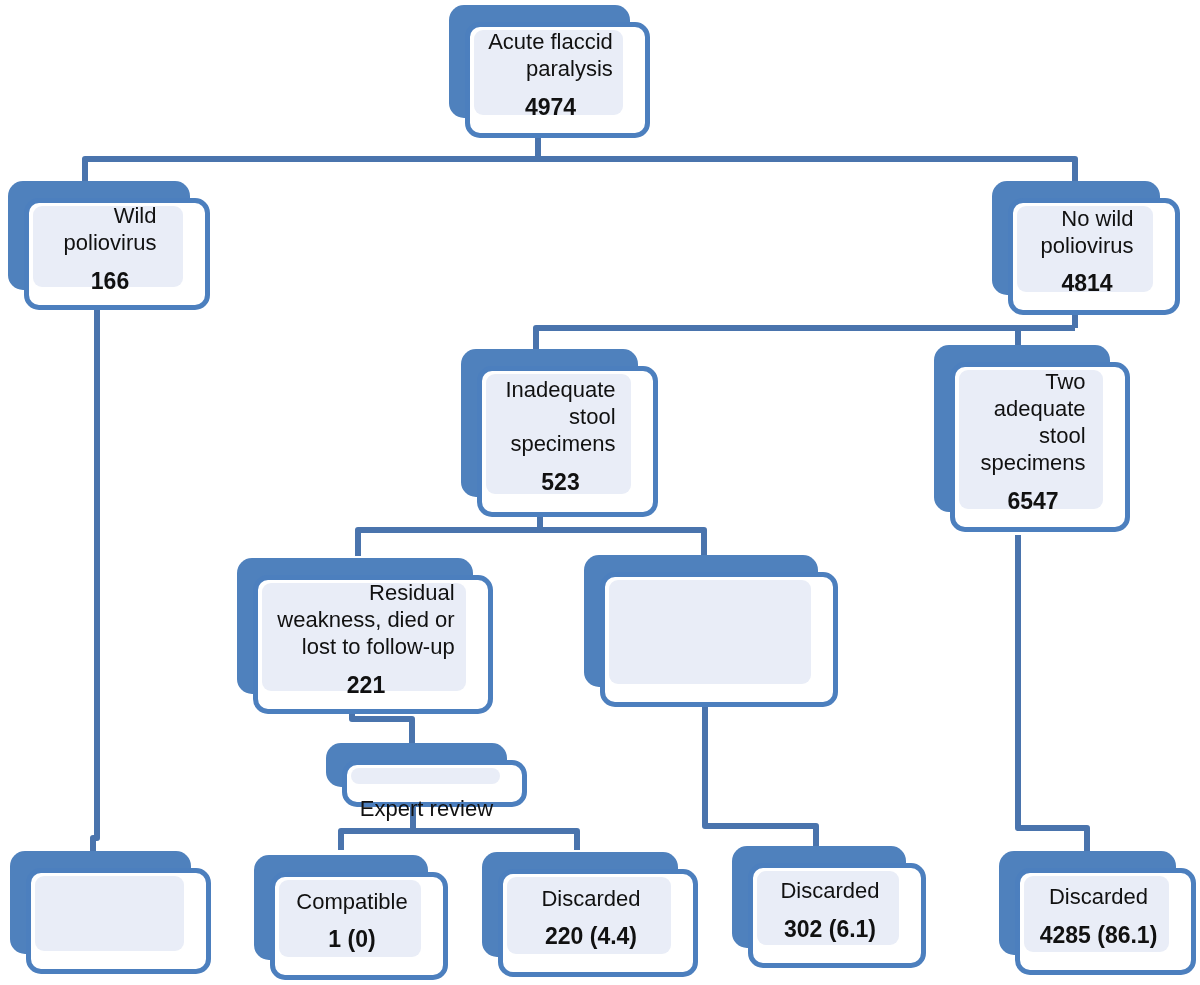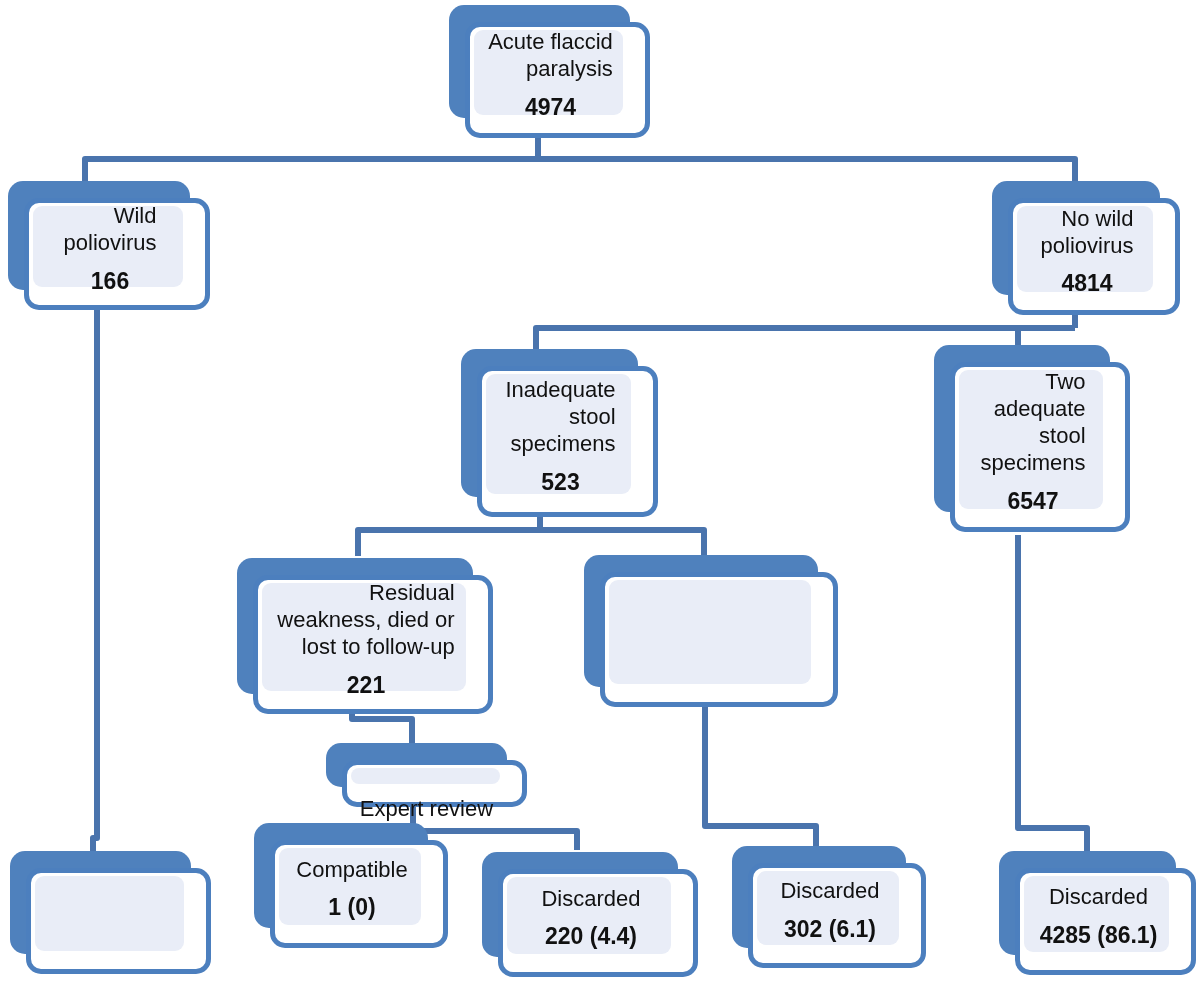--- a/index.html
+++ b/index.html
@@ -196,21 +196,21 @@
     </div>
   </div>
 
   <div class="node" style="left:26px;top:868px;width:185px;height:106px;">
     <div class="shadow"></div>
     <div class="box">
       <div class="inner"></div>
     </div>
   </div>
 
-  <div class="node" style="left:270px;top:840px;width:178px;height:108px;text-decoration:underline;">
+  <div class="node" style="left:270px;top:872px;width:178px;height:108px;text-decoration:underline;">
     <div class="shadow"></div>
     <div class="box">
       <div class="inner"></div>
       <div class="text">
         <div class="label">Compatible</div>
         <div class="value">1 (0)</div>
       </div>
     </div>
   </div>
 

